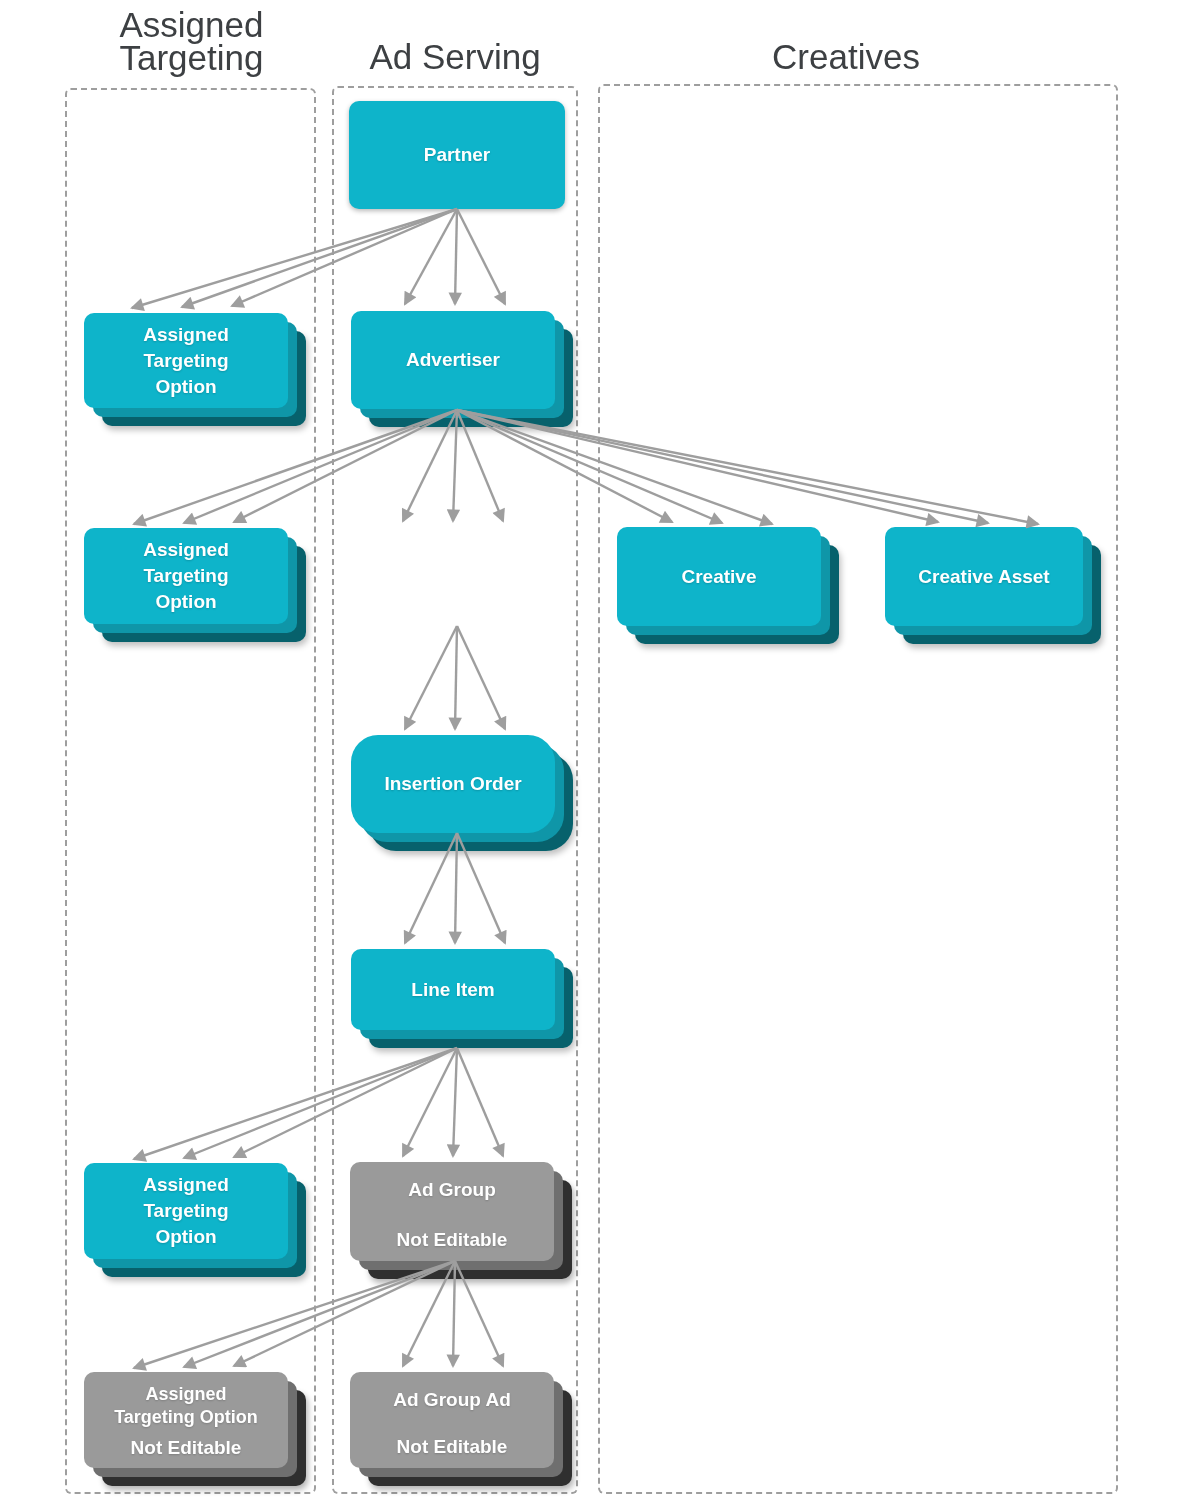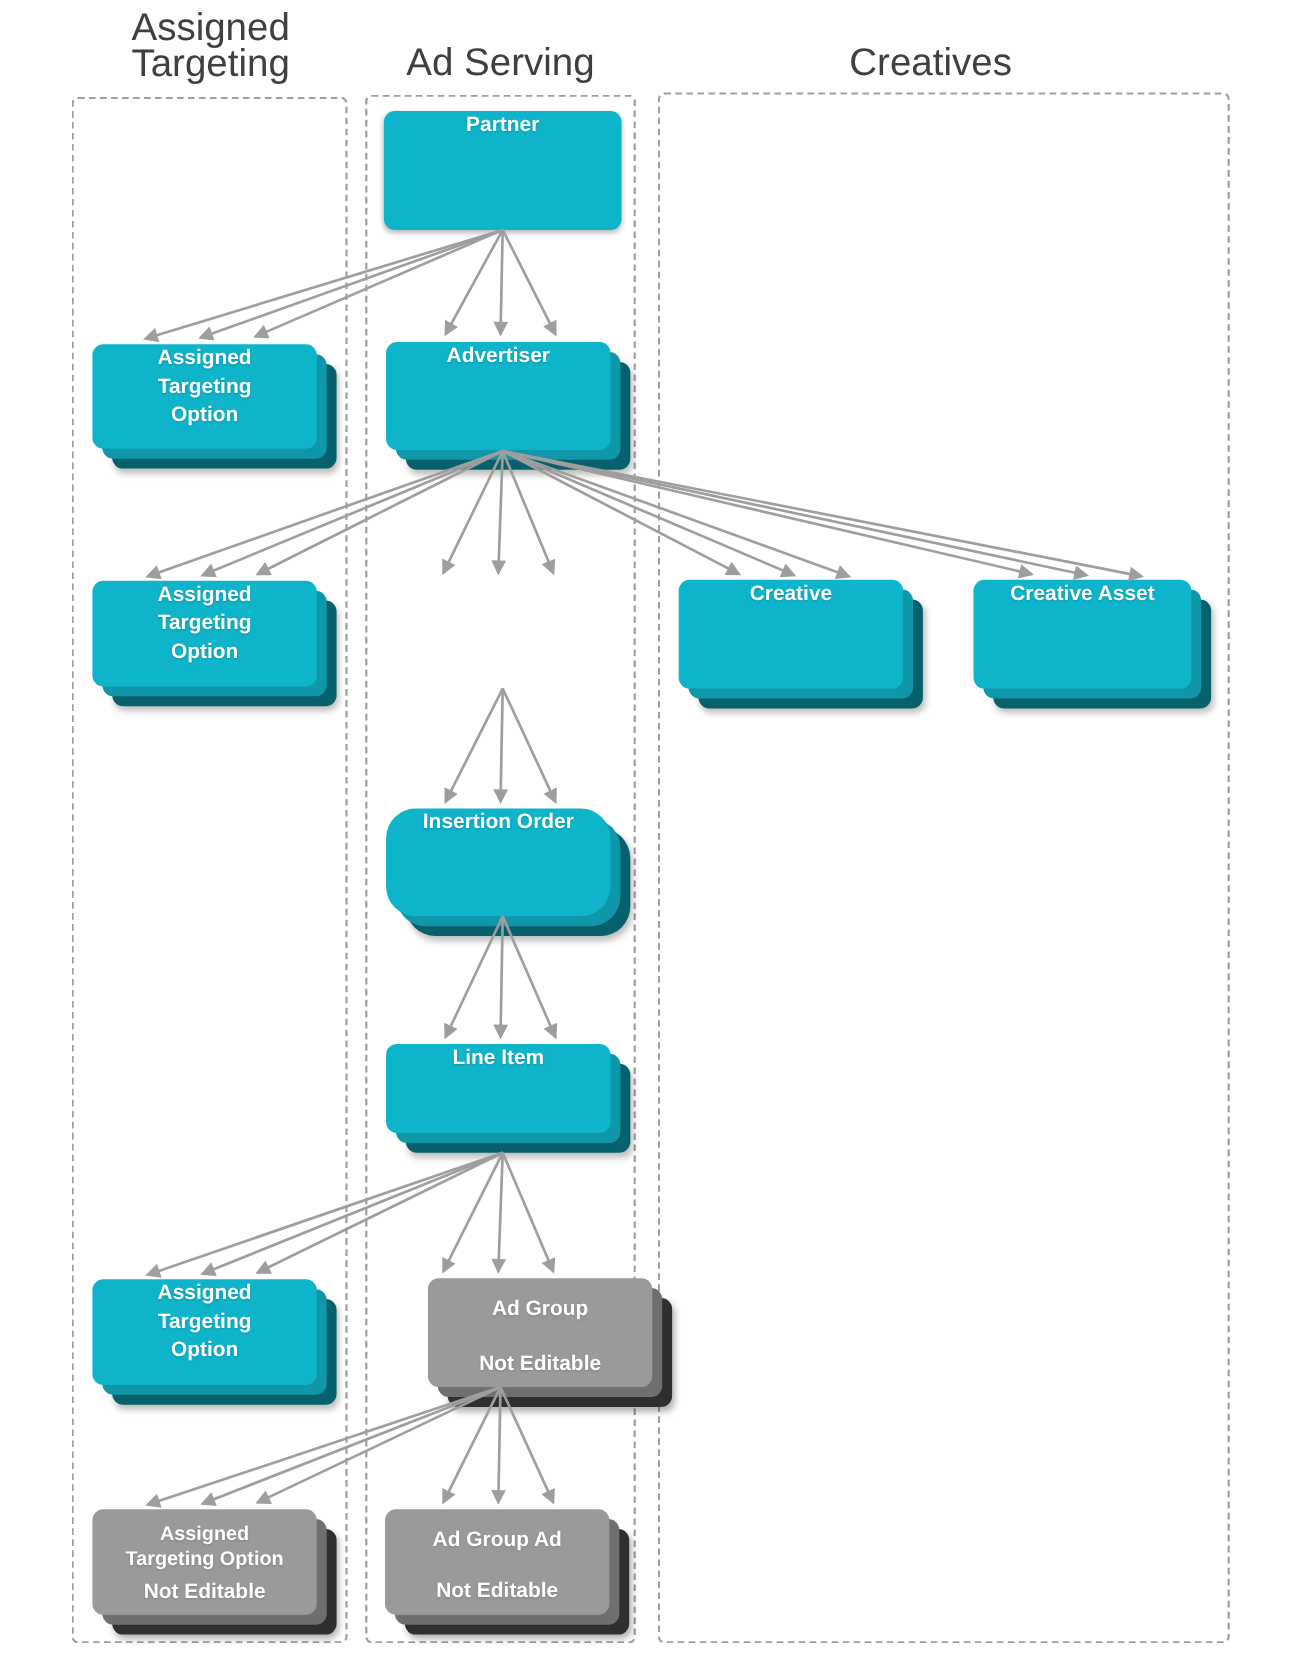--- a/index.html
+++ b/index.html
@@ -22,21 +22,21 @@
   
   .col-title{position:absolute;z-index:2;color:var(--c-header_text,#3d4043);
     font-size:35px;line-height:33px;text-align:center;font-weight:400;}
   .col-title.at{left:66px;top:8px;width:251px;}
   .col-title.at .inner{display:inline-block;max-width:180px;}
   .col-title.ads{left:332px;top:40px;width:246px;}
   .col-title.cr{left:586px;top:40px;width:520px;}
 
   
   .node{position:absolute;z-index:3;border-radius:10px;box-sizing:border-box;
-    display:flex;flex-direction:column;align-items:center;
+    display:flex;flex-direction:column;align-items:center;justify-content:center;
     color:var(--c-label_text,#fff);text-align:center;}
   .node .node-label{font-size:19px;line-height:26px;font-weight:700;
     text-shadow:0 1px 2px rgba(0,0,0,0.18);}
   .node .node-sublabel{font-size:19px;line-height:17px;font-weight:700;
     text-shadow:0 1px 2px rgba(0,0,0,0.18);}
   .teal-plain{background:var(--c-box_teal,#0eb4ca);
     box-shadow:0 2px 5px rgba(0,0,0,0.28);}
   .teal-stack{background:var(--c-box_teal,#0eb4ca);
     box-shadow:9px 9px 0 var(--c-box_teal_mid,#0f96a8),
                18px 18px 0 var(--c-box_teal_back,#07616c),
@@ -49,21 +49,21 @@
   .n-partner{left:349px;top:101px;width:216px;height:108px;}
   .n-ato-partner{left:84px;top:313px;width:204px;height:95px;}
   .n-advertiser{left:351px;top:311px;width:204px;height:98px;}
   .n-ato-advertiser{left:84px;top:528px;width:204px;height:96px;}
   .n-campaign{left:351px;top:527px;width:204px;height:99px;}
   .n-creative{left:617px;top:527px;width:204px;height:99px;}
   .n-creative-asset{left:885px;top:527px;width:198px;height:99px;}
   .n-insertion-order{left:351px;top:735px;width:204px;height:98px;border-radius:27px;}
   .n-line-item{left:351px;top:949px;width:204px;height:81px;}
   .n-ato-line-item{left:84px;top:1163px;width:204px;height:96px;}
-  .n-ad-group{left:350px;top:1162px;width:204px;height:99px;margin-left:39px;}
+  .n-ad-group{left:350px;top:1162px;width:204px;height:99px;}
   .n-ato-ad-group{left:84px;top:1372px;width:204px;height:96px;}
   .n-ad-group-ad{left:350px;top:1372px;width:204px;height:96px;}
 
   .wrap3 .node-label{max-width:130px;}
   .two-row{justify-content:space-between;padding:15px 8px 13px 8px;}
   .n-ato-ad-group .node-label{max-width:162px;font-size:18px;line-height:23px;}
   .n-ato-ad-group{padding:11px 8px 12px 8px;}
 
   
   svg.arrows{position:absolute;left:0;top:0;z-index:5;pointer-events:none;}

